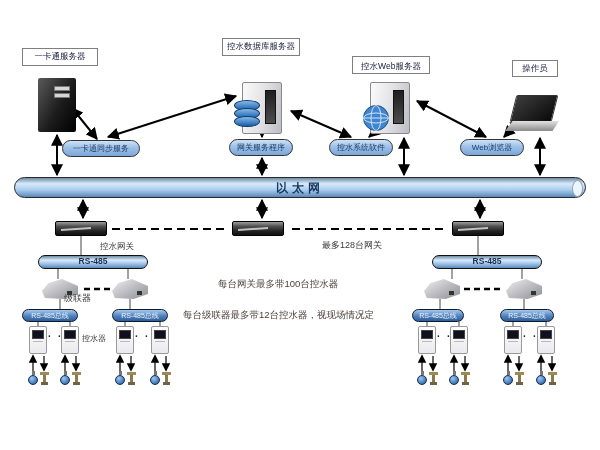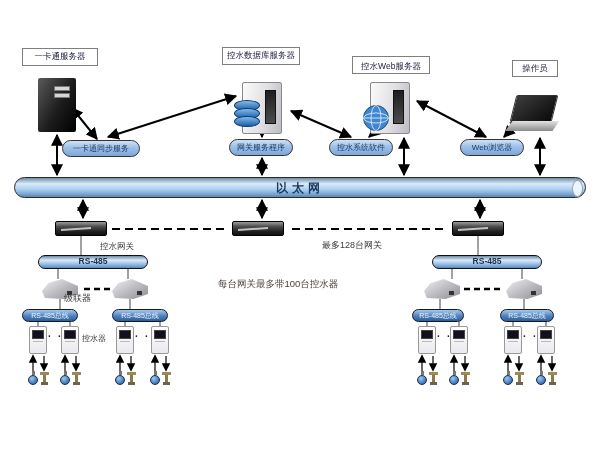--- a/index.html
+++ b/index.html
@@ -154,21 +154,21 @@
       <line x1="508" y1="371" x2="508" y2="356" marker-end="url(#ahs)"></line>
         <line x1="519" y1="356" x2="519" y2="370" marker-end="url(#ahs)"></line>
       <line x1="541" y1="371" x2="541" y2="356" marker-end="url(#ahs)"></line>
         <line x1="552" y1="356" x2="552" y2="370" marker-end="url(#ahs)"></line>
     </g>
   </svg>
 
   <div class="nodebox" style="left:22px;top:48px;width:76px;height:18px;">
       <span>一卡通服务器</span>
     </div>
-  <div class="nodebox" style="left:222px;top:47px;width:78px;height:18px;">
+  <div class="nodebox" style="left:222px;top:38px;width:78px;height:18px;">
       <span>控水数据库服务器</span>
     </div>
   <div class="nodebox" style="left:352px;top:56px;width:78px;height:18px;align-items:flex-end;">
       <span>控水Web服务器</span>
     </div>
   <div class="nodebox" style="left:512px;top:60px;width:46px;height:17px;">
       <span>操作员</span>
     </div>
 
   <div class="tower" style="left:38px;top:78px;">
@@ -374,14 +374,15 @@
       <div class="wm-stem"></div>
       <div class="wm-ball"></div>
     </div>
   <div class="vv" style="left:548px;top:372px;">
       <div class="vv-top"></div>
       <div class="vv-body"></div>
       <div class="vv-base"></div>
     </div>
 
   <div class="note" style="left:218px;top:278px;">每台网关最多带100台控水器</div>
+  <div class="note" style="left:183px;top:309px;">每台级联器最多带12台控水器，视现场情况定</div>
 
 </div>
 
 </body></html>

